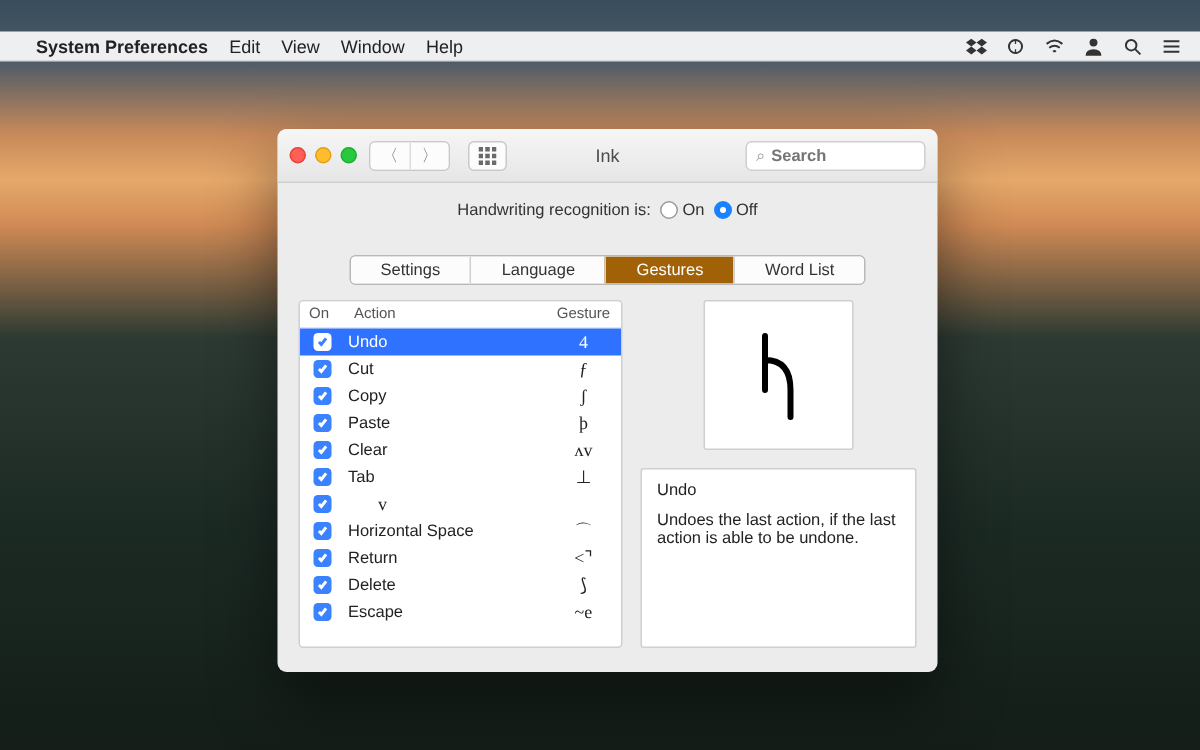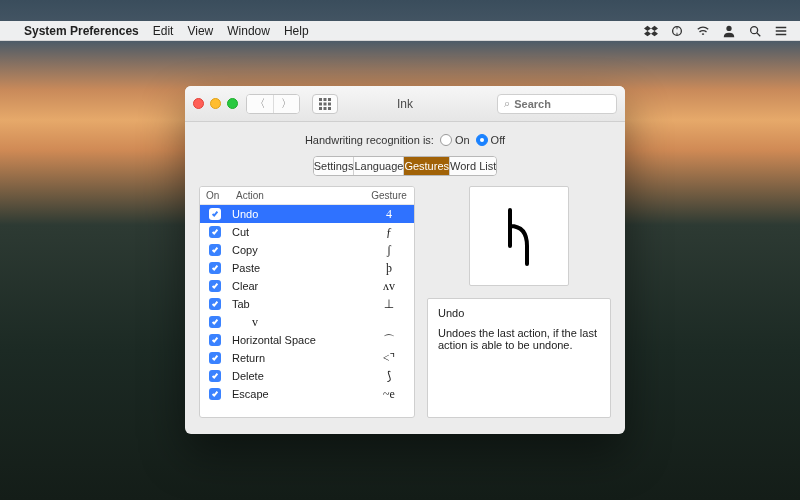--- a/index.html
+++ b/index.html
@@ -42,28 +42,28 @@
   .navseg { display:flex; border:1px solid #c9c9c9; border-radius:4px; overflow:hidden; height:20px; background:#fff; }
   .navseg button { width:26px; background:#fcfcfc; border:none; font-size:11px; color:#7a7a7a; }
   .navseg button + button { border-left:1px solid #dcdcdc; }
   .gridbtn { width:26px; height:20px; border:1px solid #c9c9c9; border-radius:4px; background:#fcfcfc; display:flex; align-items:center; justify-content:center; margin-left:4px;}
   .gridbtn svg{width:12px;height:12px;}
   .wintitle { position:absolute; left:0; right:0; text-align:center; font-size:12px; color:#4a4a4a; pointer-events:none; }
   .searchbox { margin-left:auto; height:20px; width:120px; border:1px solid #cfcfcf; border-radius:4px; background:#fff; display:flex; align-items:center; padding:0 6px; gap:4px; }
   .searchbox input { border:none; outline:none; width:100%; font-size:11px; color:#555; background:transparent;font-weight:bold;}
   .searchbox .mag { color:#9a9a9a; font-size:11px; }
   
-  .recog-row { display:flex; align-items:center; justify-content:center; gap:6px; padding:12px 0 10px; font-size:11px; color:#333; }
+  .recog-row { display:flex; align-items:center; justify-content:center; gap:6px; padding:12px 0 24px; font-size:11px; color:#333; }
   .radio { display:inline-flex; align-items:center; gap:3px; }
   .radio .dot { width:12px; height:12px; border-radius:50%; border:1px solid #9a9a9a; background:#fff; display:inline-block; position:relative;}
   .radio.sel .dot { border-color:#1a82ff; background:#1a82ff; }
   .radio.sel .dot::after{content:"";position:absolute;inset:3px;border-radius:50%;background:#fff;}
   .tabs { display:flex; justify-content:center; padding-bottom:10px; }
   .segtabs { display:flex; border:1px solid #b8b8b8; border-radius:4px; overflow:hidden; height:20px; background:#fff; font-size:11px;}
-  .segtabs .tab { padding:0 0; display:flex; align-items:center; color:#333; background:#fcfcfc;}
+  .segtabs .tab { padding:0 20px; display:flex; align-items:center; color:#333; background:#fcfcfc;}
   .segtabs .tab + .tab { border-left:1px solid #cfcfcf; }
   .segtabs .tab.active { background:#a16207; color:#fff; }
   .content { padding:0 14px 16px; display:flex; gap:12px; }
   
   .tablewrap { flex:0 0 216px; background:#fff; border:1px solid #cfcfcf; border-radius:3px; overflow:hidden;}
   .thead { display:flex; font-size:10px; color:#555; background:#fff; border-bottom:1px solid #e6e6e6;}
   .thead div { padding:3px 6px; }
   .col-on{flex:0 0 30px;} .col-action{flex:1;} .col-gest{flex:0 0 50px; text-align:center;}
   .tbody { max-height:228px; }
   .trow { display:flex; align-items:center; font-size:11px; color:#222; height:18px;}

